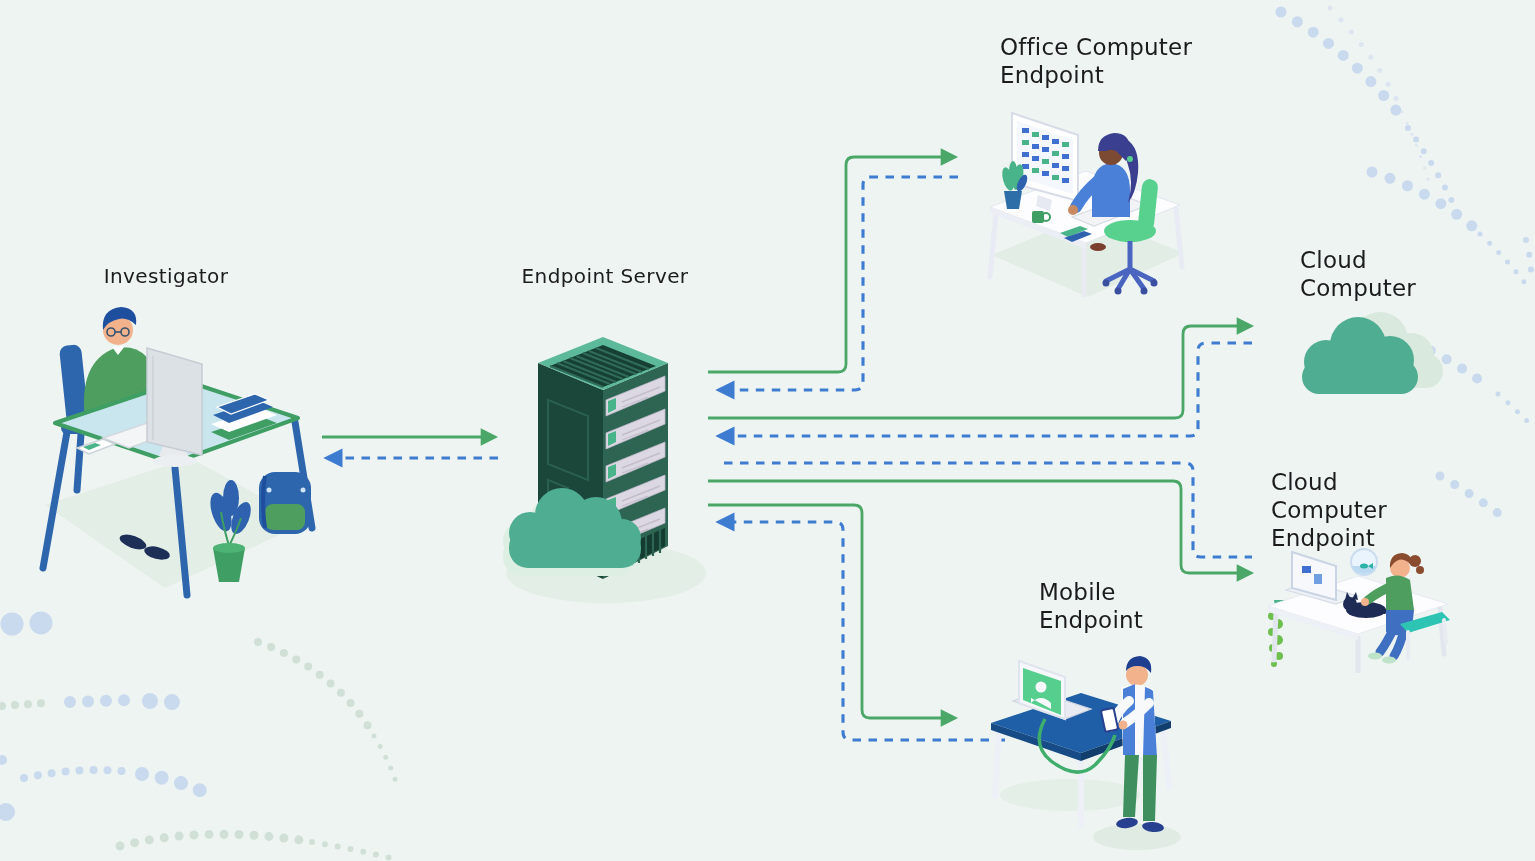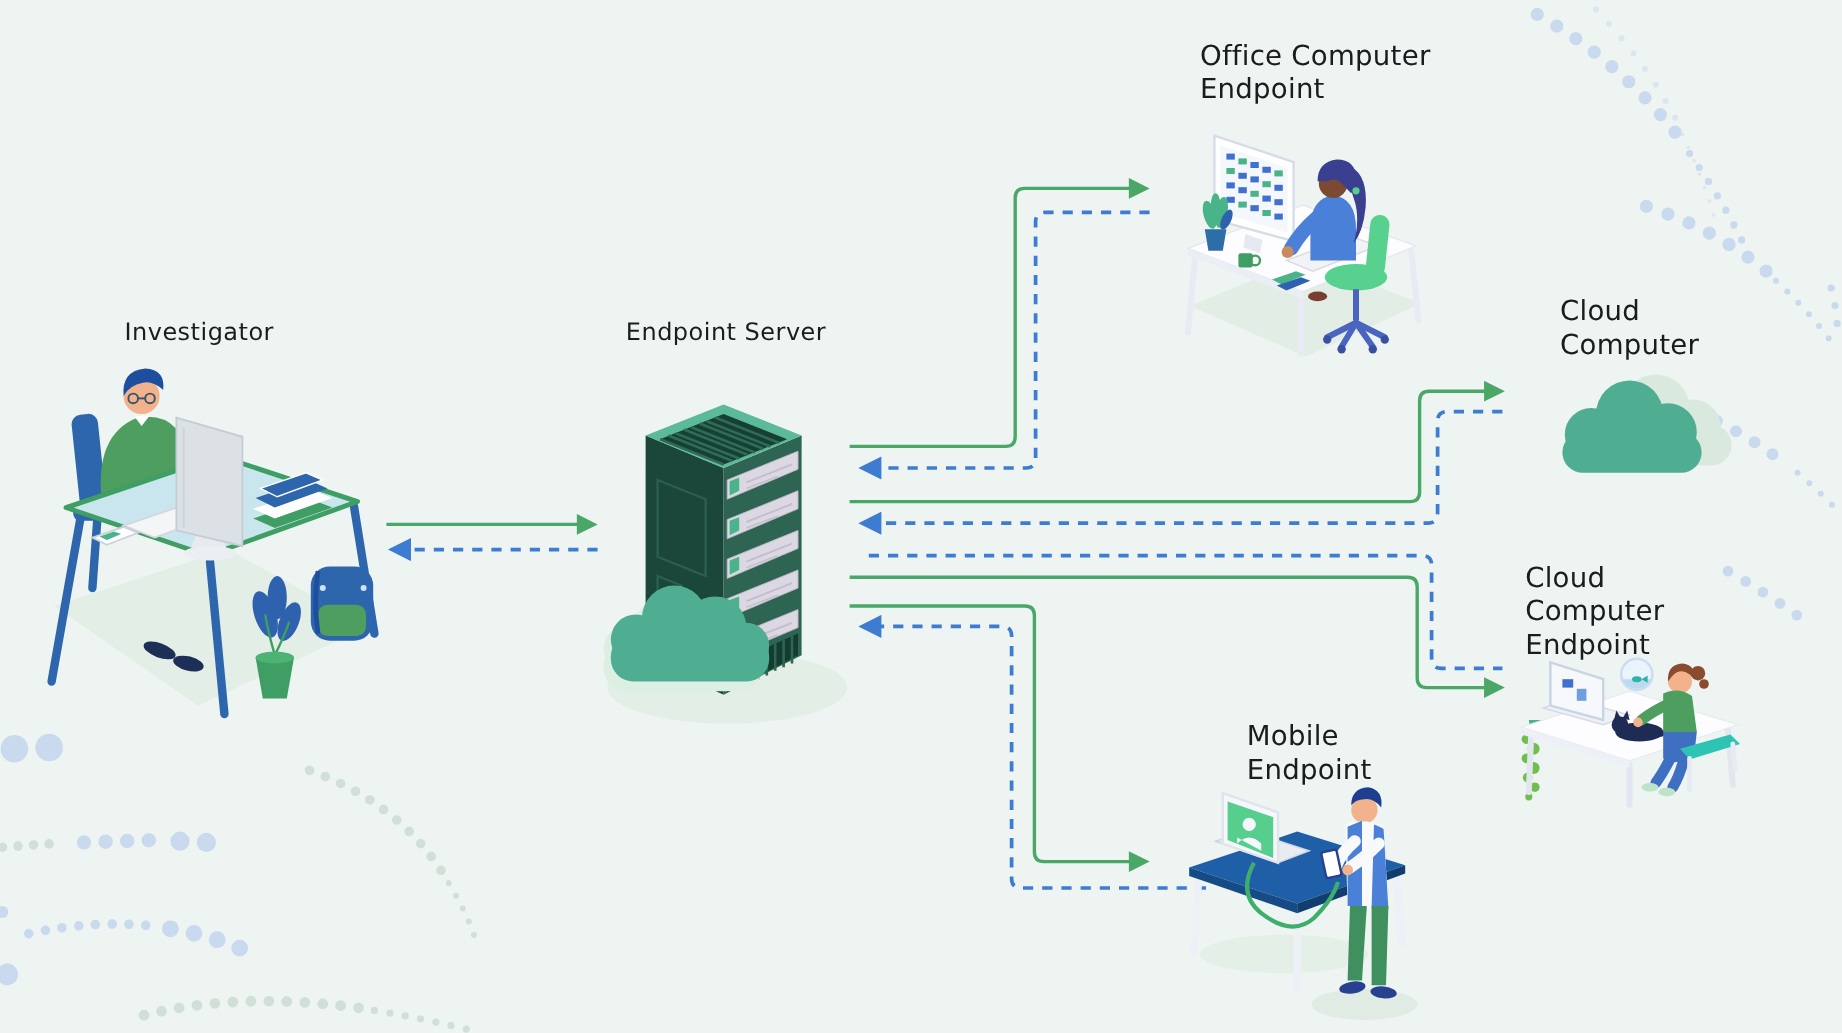--- a/index.html
+++ b/index.html
@@ -383,21 +383,21 @@
       <ellipse cx="113" cy="128" rx="7" ry="3.5" fill="#bfe3c8"></ellipse>
       <ellipse cx="127" cy="132" rx="7" ry="3.5" fill="#bfe3c8"></ellipse>
     </g>
     <g>
       <polygon points="138,96 180,84 188,92 146,105" fill="#2ec4b4"></polygon>
       <line x1="146" y1="104" x2="146" y2="130" stroke="#e8ecf2" stroke-width="4" stroke-linecap="round"></line>
       <line x1="182" y1="92" x2="184" y2="114" stroke="#e8ecf2" stroke-width="4" stroke-linecap="round"></line>
     </g>
   </svg>
 
-  <div class="node-label lbl-md" style="left:1091px;top:600px">Mobile
+  <div class="node-label lbl-md" style="left:1091px;top:578px">Mobile
 Endpoint</div>
   <svg class="illus" style="left:985px;top:635px" width="210" height="225" viewBox="0 0 210 225">
     <ellipse cx="85" cy="160" rx="70" ry="16" fill="#e4efe8"></ellipse>
     <ellipse cx="152" cy="202" rx="44" ry="13" fill="#e0ebe4"></ellipse>
     <g>
       <line x1="14" y1="96" x2="10" y2="160" stroke="#eef0f8" stroke-width="6" stroke-linecap="round"></line>
       <line x1="96" y1="124" x2="96" y2="190" stroke="#eef0f8" stroke-width="6" stroke-linecap="round"></line>
       <line x1="178" y1="92" x2="184" y2="152" stroke="#eef0f8" stroke-width="6" stroke-linecap="round"></line>
       <polygon points="6,88 96,58 186,86 96,118" fill="#1f5fa8"></polygon>
       <polygon points="6,88 96,118 96,126 6,95" fill="#174b85"></polygon>

